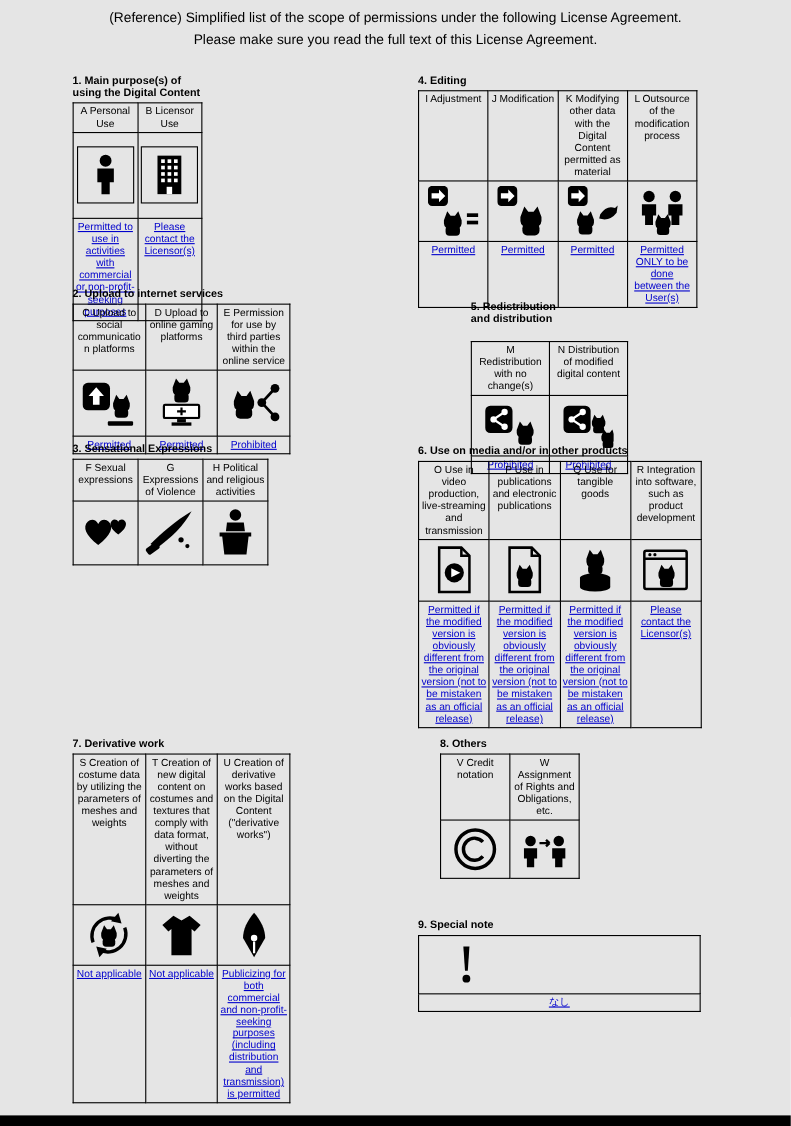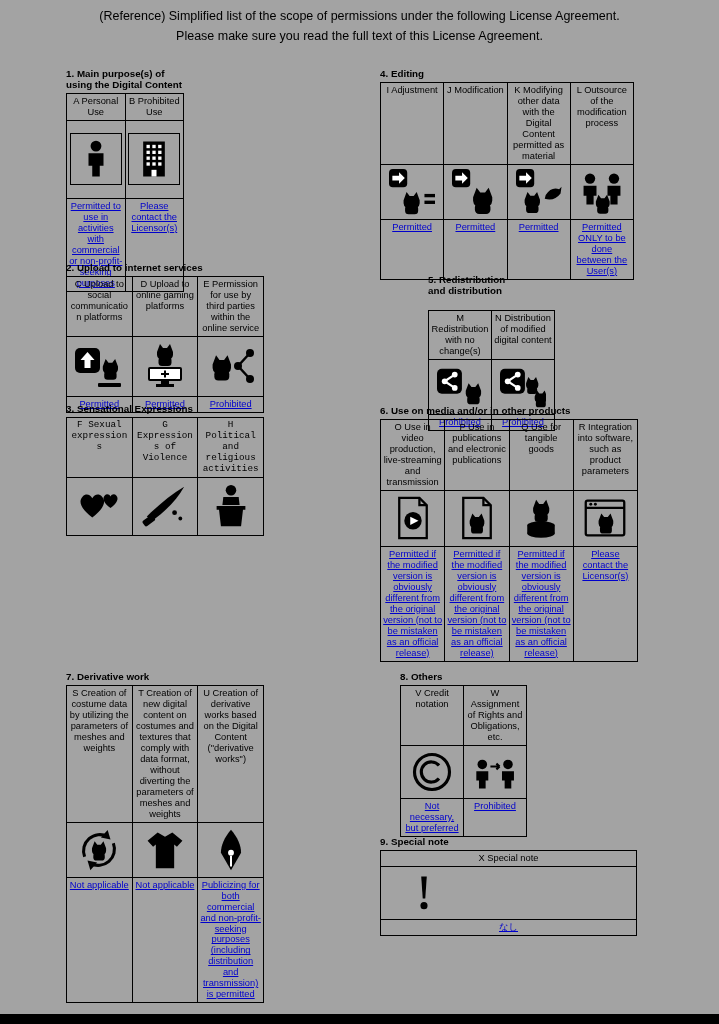--- a/index.html
+++ b/index.html
@@ -1,18 +1,18 @@
 <!DOCTYPE html>
 <html style="--status: #0000cc;"><head>
 <meta charset="utf-8">
 <style>
   * { margin:0; padding:0; box-sizing:border-box; }
   html,body { background:#ffffff; }
   .page {
-    position:relative; width:719px; height:1024px; background:#a3a3a3;
+    position:relative; width:719px; height:1024px; background:#e5e5e5;
     font-family:"Liberation Sans", sans-serif; color:#000; overflow:hidden;
   }
   .heading1 { position:absolute; top:9px; left:0; width:100%; text-align:center; font-size:12.5px; }
   .heading2 { position:absolute; top:29px; left:0; width:100%; text-align:center; font-size:12.5px; }
   .sec { position:absolute; }
   .sec-title { font-size:9.8px; margin-bottom:3px; text-align:left;font-weight:bold; }
   table.grid { border-collapse:collapse; table-layout:fixed; }
   .grid td {
     border:1px solid #000; padding:2px 2px; font-size:9.3px; line-height:1.18;
     text-align:center; vertical-align:top; overflow-wrap:break-word;
@@ -196,21 +196,21 @@
 
   <div class="heading1">(Reference) Simplified list of the scope of permissions under the following License Agreement.</div>
   <div class="heading2">Please make sure you read the full text of this License Agreement.</div>
 
   <div class="sec" style="left:66px; top:68px; width:120px;">
     <div class="sec-title">1. Main purpose(s) of using the Digital Content</div>
     <table class="grid" style="width:118px;">
         <tbody>
       <tr class="r-h">
         <td>A Personal Use</td>
-        <td>B  Prohibited Use</td>
+        <td>B  Licensor Use</td>
       </tr>
       <tr class="r-i" style="height:78px;">
         <td><span class="ibox"><svg class="icn" width="40" height="44" viewBox="0 0 48 48">
                   <use href="#sym-person"></use>
                 </svg></span></td>
         <td><span class="ibox"><svg class="icn" width="40" height="44" viewBox="0 0 48 48">
                   <use href="#sym-building"></use>
                 </svg></span></td>
       </tr>
       <tr class="r-s">
@@ -245,21 +245,21 @@
         <td>Permitted</td>
         <td>Permitted</td>
         <td>Prohibited</td>
       </tr>
     </tbody>
       </table>
   </div>
 
   <div class="sec" style="left:66px; top:403px; width:200px;">
     <div class="sec-title">3. Sensational Expressions</div>
-    <table class="grid" style="width:198px;font-family:Liberation Mono, monospace;">
+    <table class="grid" style="width:178px;">
         <tbody>
       <tr class="r-h">
         <td>F Sexual expressions</td>
         <td>G Expressions of Violence</td>
         <td>H Political and religious activities</td>
       </tr>
       <tr class="r-i" style="height:58px;">
         <td><svg class="icn" width="46" height="46" viewBox="0 0 48 48">
                 <use href="#sym-hearts"></use>
               </svg></td>
@@ -332,21 +332,21 @@
         <td>Permitted</td>
         <td>Permitted</td>
         <td>Permitted ONLY to be done between the User(s)</td>
       </tr>
     </tbody>
       </table>
   </div>
 
   <div class="sec" style="left:380px; top:274px; width:130px;padding-left:48px;">
     <div class="sec-title">5. Redistribution and distribution</div>
-    <table class="grid" style="width:127px;margin-top:14px;">
+    <table class="grid" style="width:143px;margin-top:14px;">
         <tbody>
       <tr class="r-h">
         <td>M Redistribution with no change(s)</td>
         <td>N Distribution of modified digital content</td>
       </tr>
       <tr class="r-i" style="height:52px;">
         <td><svg class="icn" width="46" height="46" viewBox="0 0 48 48">
                 <use href="#sym-redistribution"></use>
               </svg></td>
         <td><svg class="icn" width="46" height="46" viewBox="0 0 48 48">
@@ -362,21 +362,21 @@
   </div>
 
   <div class="sec" style="left:380px; top:405px; width:262px;">
     <div class="sec-title">6. Use on media and/or in other products</div>
     <table class="grid" style="width:258px;">
         <tbody>
       <tr class="r-h">
         <td>O Use in video production, live-streaming and transmission</td>
         <td>P Use in publications and electronic publications</td>
         <td>Q Use for tangible goods</td>
-        <td>R Integration into software, such as product parameters</td>
+        <td>R Integration into software, such as product development</td>
       </tr>
       <tr class="r-i" style="height:56px;">
         <td><svg class="icn" width="44" height="46" viewBox="0 0 48 48">
                 <use href="#sym-video"></use>
               </svg></td>
         <td><svg class="icn" width="44" height="46" viewBox="0 0 48 48">
                 <use href="#sym-publication"></use>
               </svg></td>
         <td><svg class="icn" width="44" height="46" viewBox="0 0 48 48">
                 <use href="#sym-tangible"></use>
@@ -404,35 +404,28 @@
         <td>W Assignment of Rights and Obligations, etc.</td>
       </tr>
       <tr class="r-i" style="height:48px;">
         <td><svg class="icn" width="42" height="42" viewBox="0 0 48 48">
                 <use href="#sym-copyright"></use>
               </svg></td>
         <td><svg class="icn" width="44" height="44" viewBox="0 0 48 48">
                 <use href="#sym-assignment"></use>
               </svg></td>
       </tr>
-      <tr class="r-s">
-        <td>Not necessary, but preferred</td>
-        <td>Prohibited</td>
-      </tr>
     </tbody>
       </table>
   </div>
 
   <div class="sec" style="left:380px; top:836px; width:260px;">
     <div class="sec-title">9. Special note</div>
     <table class="grid" style="width:257px;">
         <tbody>
-      <tr class="r-h">
-        <td>X Special note</td>
-      </tr>
       <tr class="r-i" style="height:52px;">
         <td class="note-icon-cell"><svg class="icn" width="38" height="44" viewBox="0 0 48 48">
                 <use href="#sym-exclamation"></use>
               </svg></td>
       </tr>
       <tr class="r-s">
         <td>なし</td>
       </tr>
     </tbody>
       </table>

